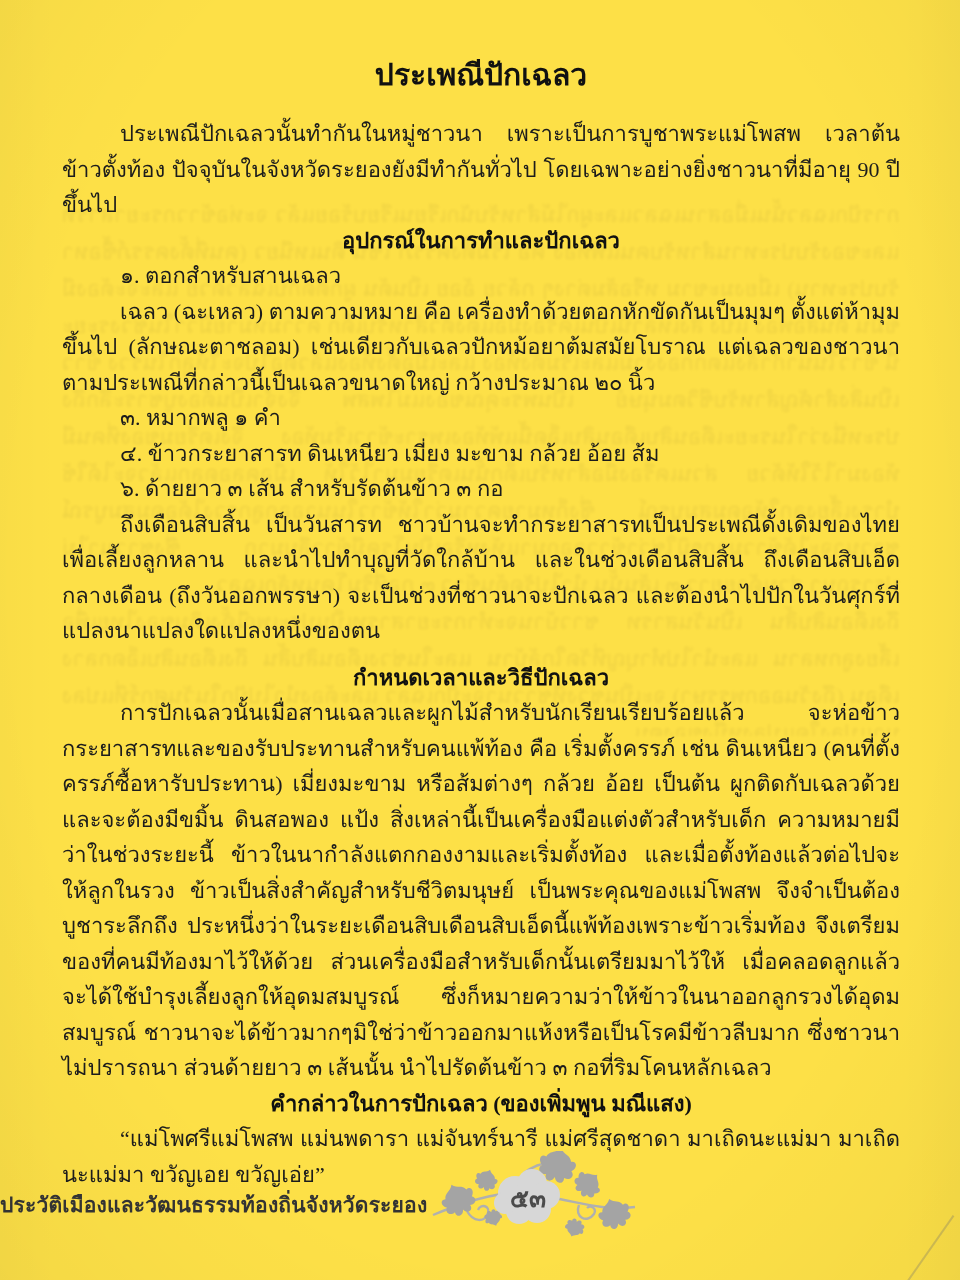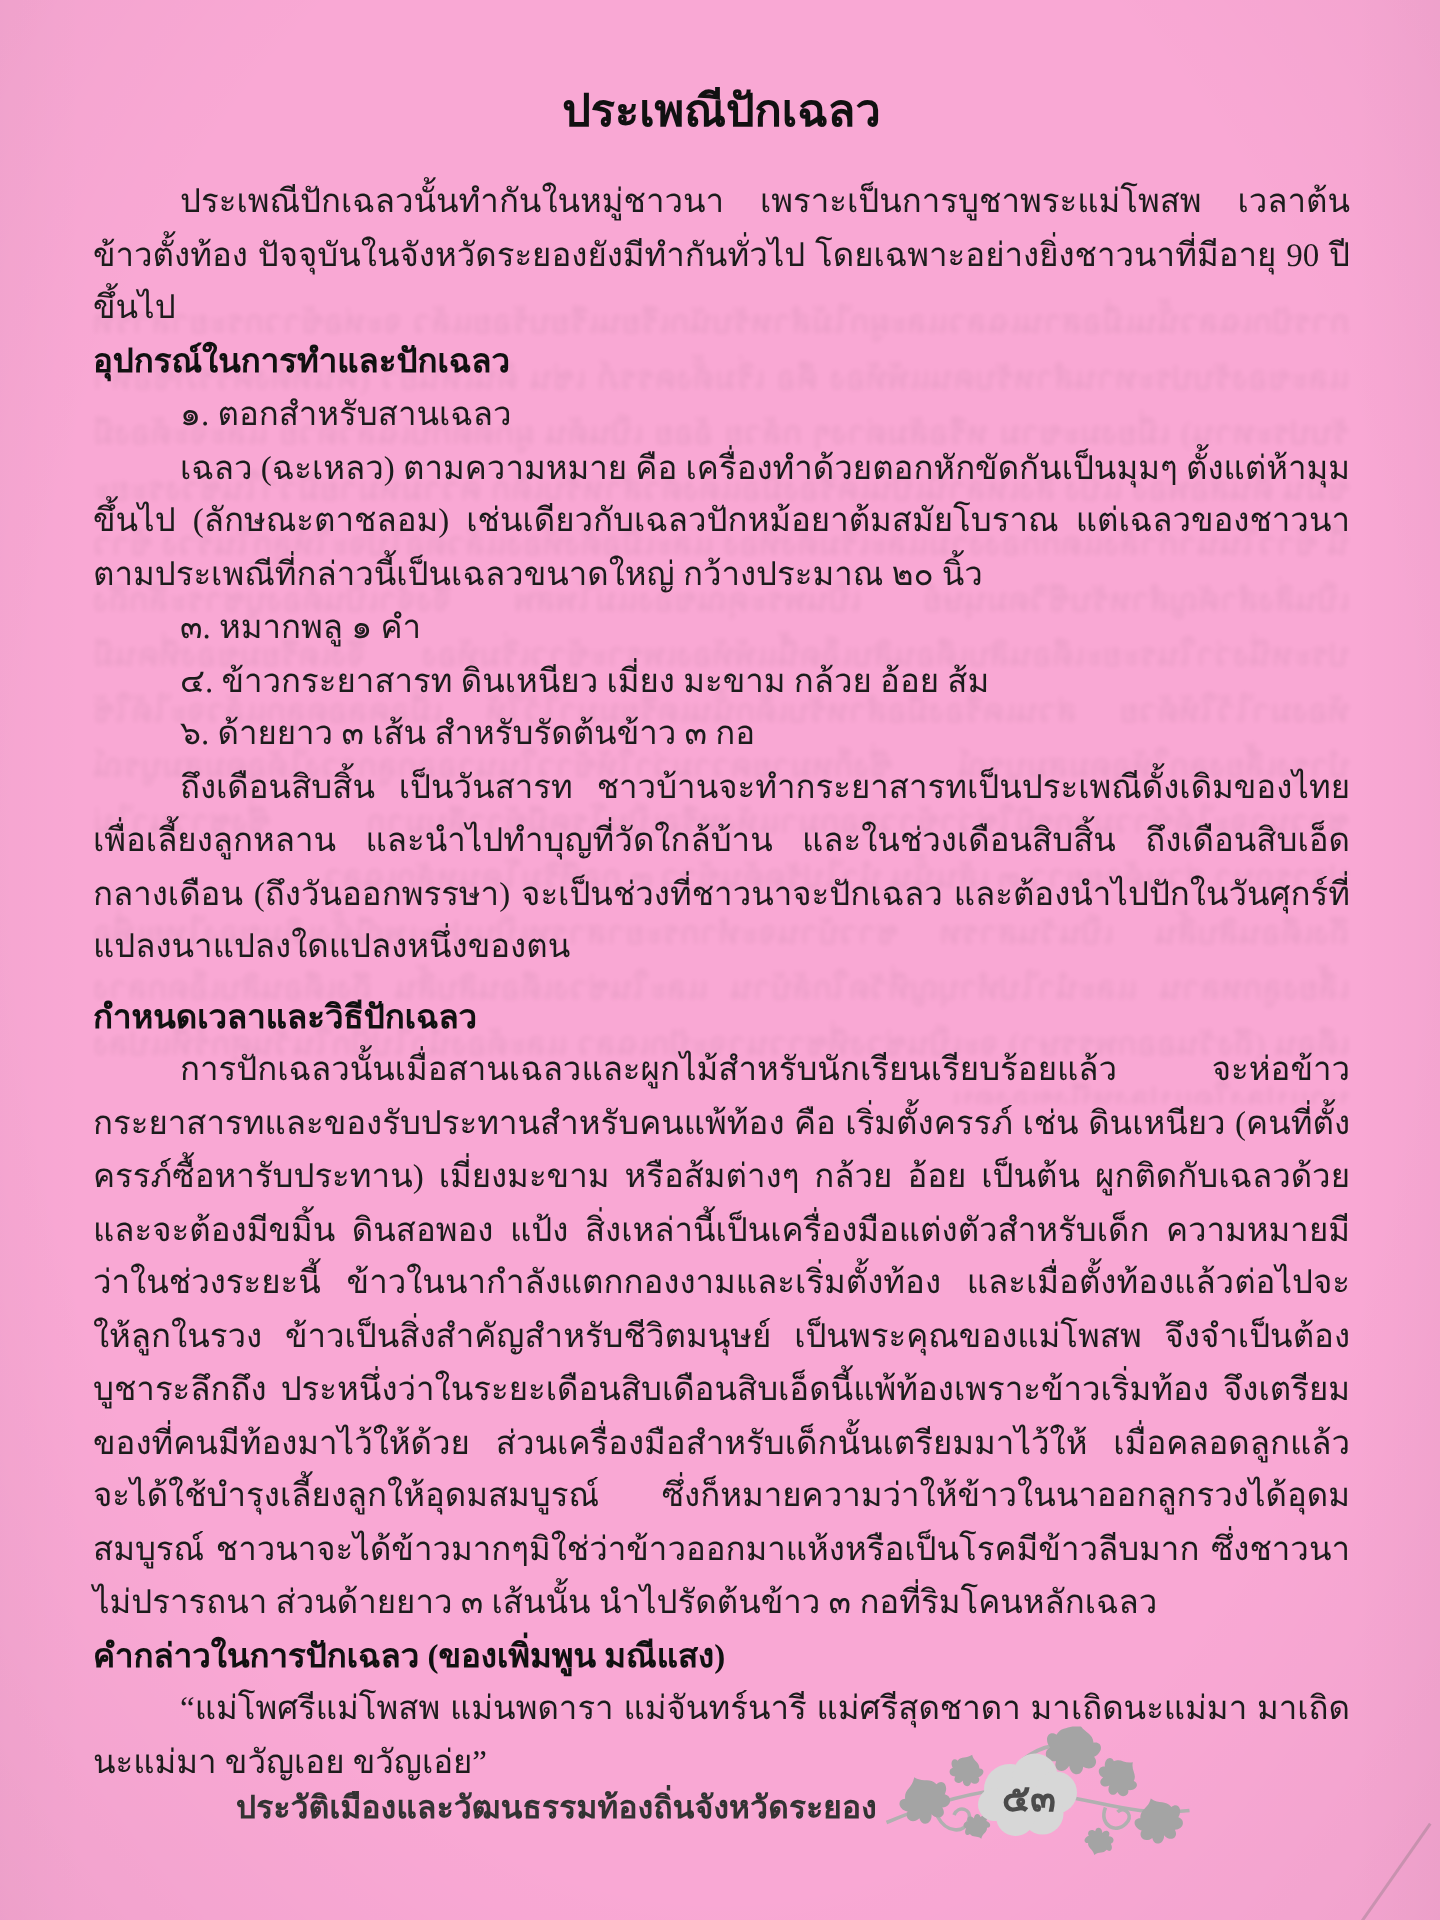--- a/index.html
+++ b/index.html
@@ -4,21 +4,21 @@
 <style>
   html, body { margin: 0; padding: 0; }
   body {
     width: 960px; height: 1280px;
     background: #e8e8e8;
     font-family: "Liberation Serif", serif;
   }
   .page {
     position: relative;
     width: 960px; height: 1280px;
-    background: #f9a8d4;
+    background: #fde047;
     overflow: hidden;
     color: #1c1c1c;
   }
   
   .page::after {
     content: "";
     position: absolute; inset: 0;
     pointer-events: none;
     background:
       radial-gradient(ellipse at 50% 45%, rgba(0,0,0,0) 68%, rgba(0,0,0,0.035) 100%),
@@ -41,21 +41,21 @@
     font-size: 22px;
     line-height: 35.5px;
     text-align: justify;
     margin: 0;
     color: #1c1c1c;
   }
   .indent { text-indent: 58px; }
   .heading {
     font-weight: 700;
     color: #111;
-    text-align: left;
+    text-align: center;
   }
   .heading.gap-top { margin-top: 11px; }
   
   .bleedthrough {
     position: absolute;
     left: 62px; right: 60px;
     top: 196px; height: 540px;
     overflow: hidden;
     opacity: 0.06;
     filter: blur(1.8px);
@@ -66,21 +66,21 @@
     color: #000;
     z-index: 1;
     pointer-events: none;
   }
   .page-footer {
     position: absolute;
     left: 0; right: 6px; top: 1150px;
     height: 94px;
     display: flex;
     align-items: center;
-    justify-content: center;
+    justify-content: flex-start;
     z-index: 3;
   }
   .footer-title {
     font-family: "Liberation Sans", sans-serif;
     font-size: 21px;
     font-weight: 600;
     color: #333333;
     letter-spacing: 0.2px;
     transform: translateY(7px);
     white-space: nowrap;

